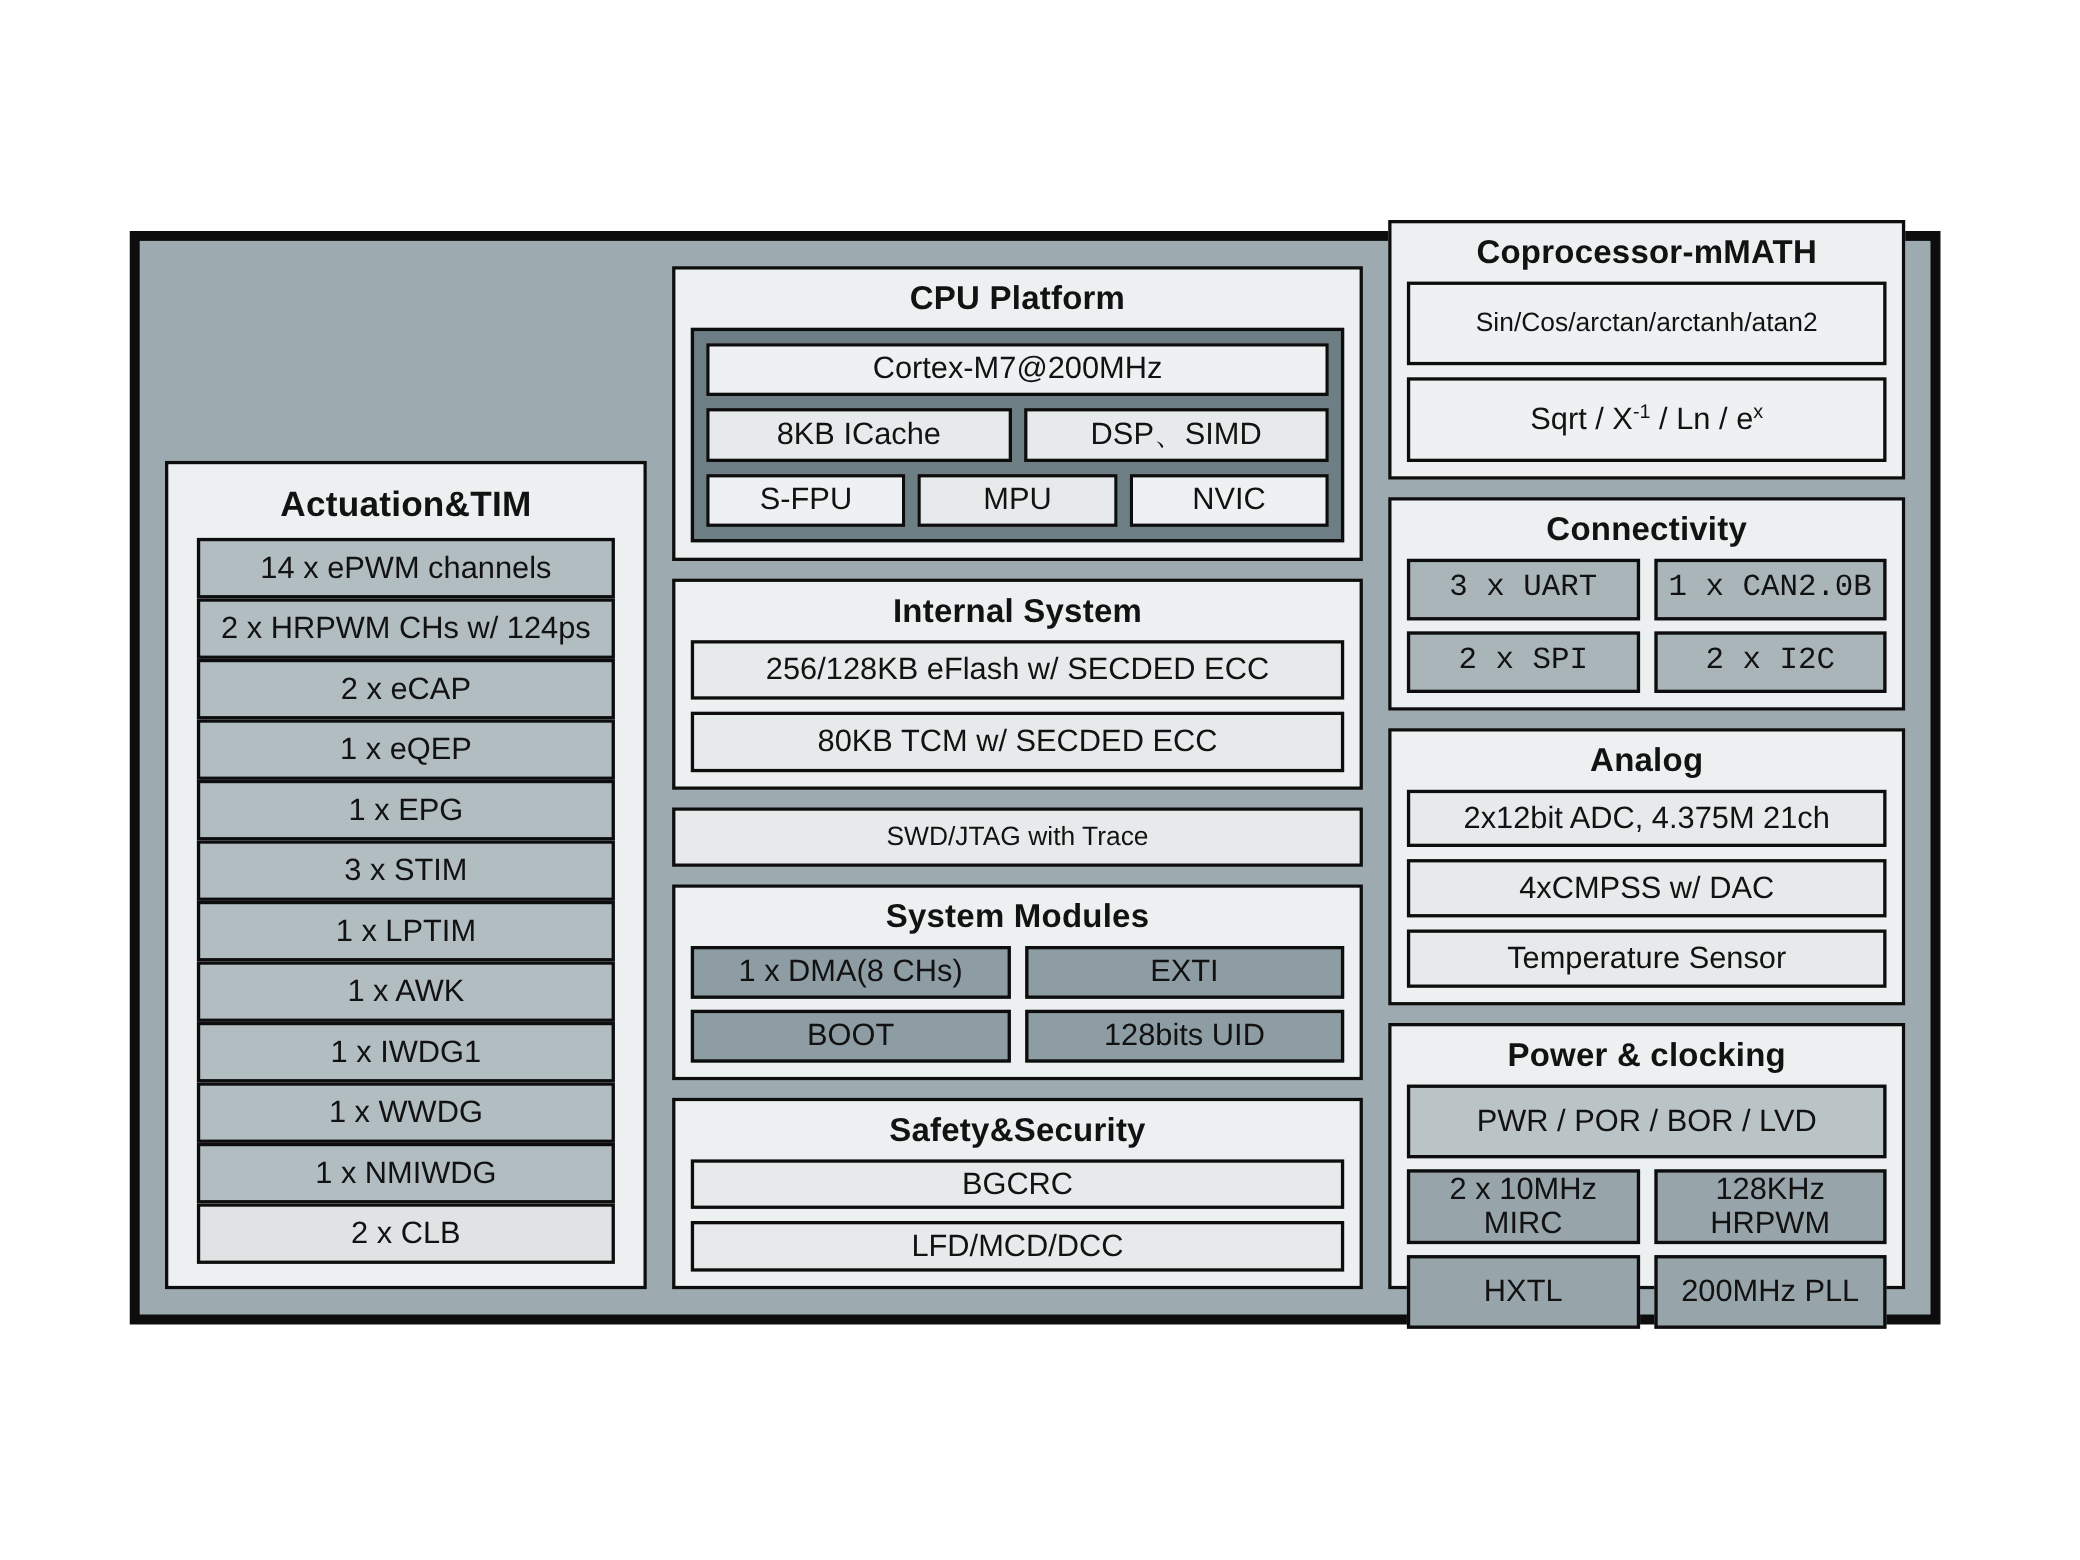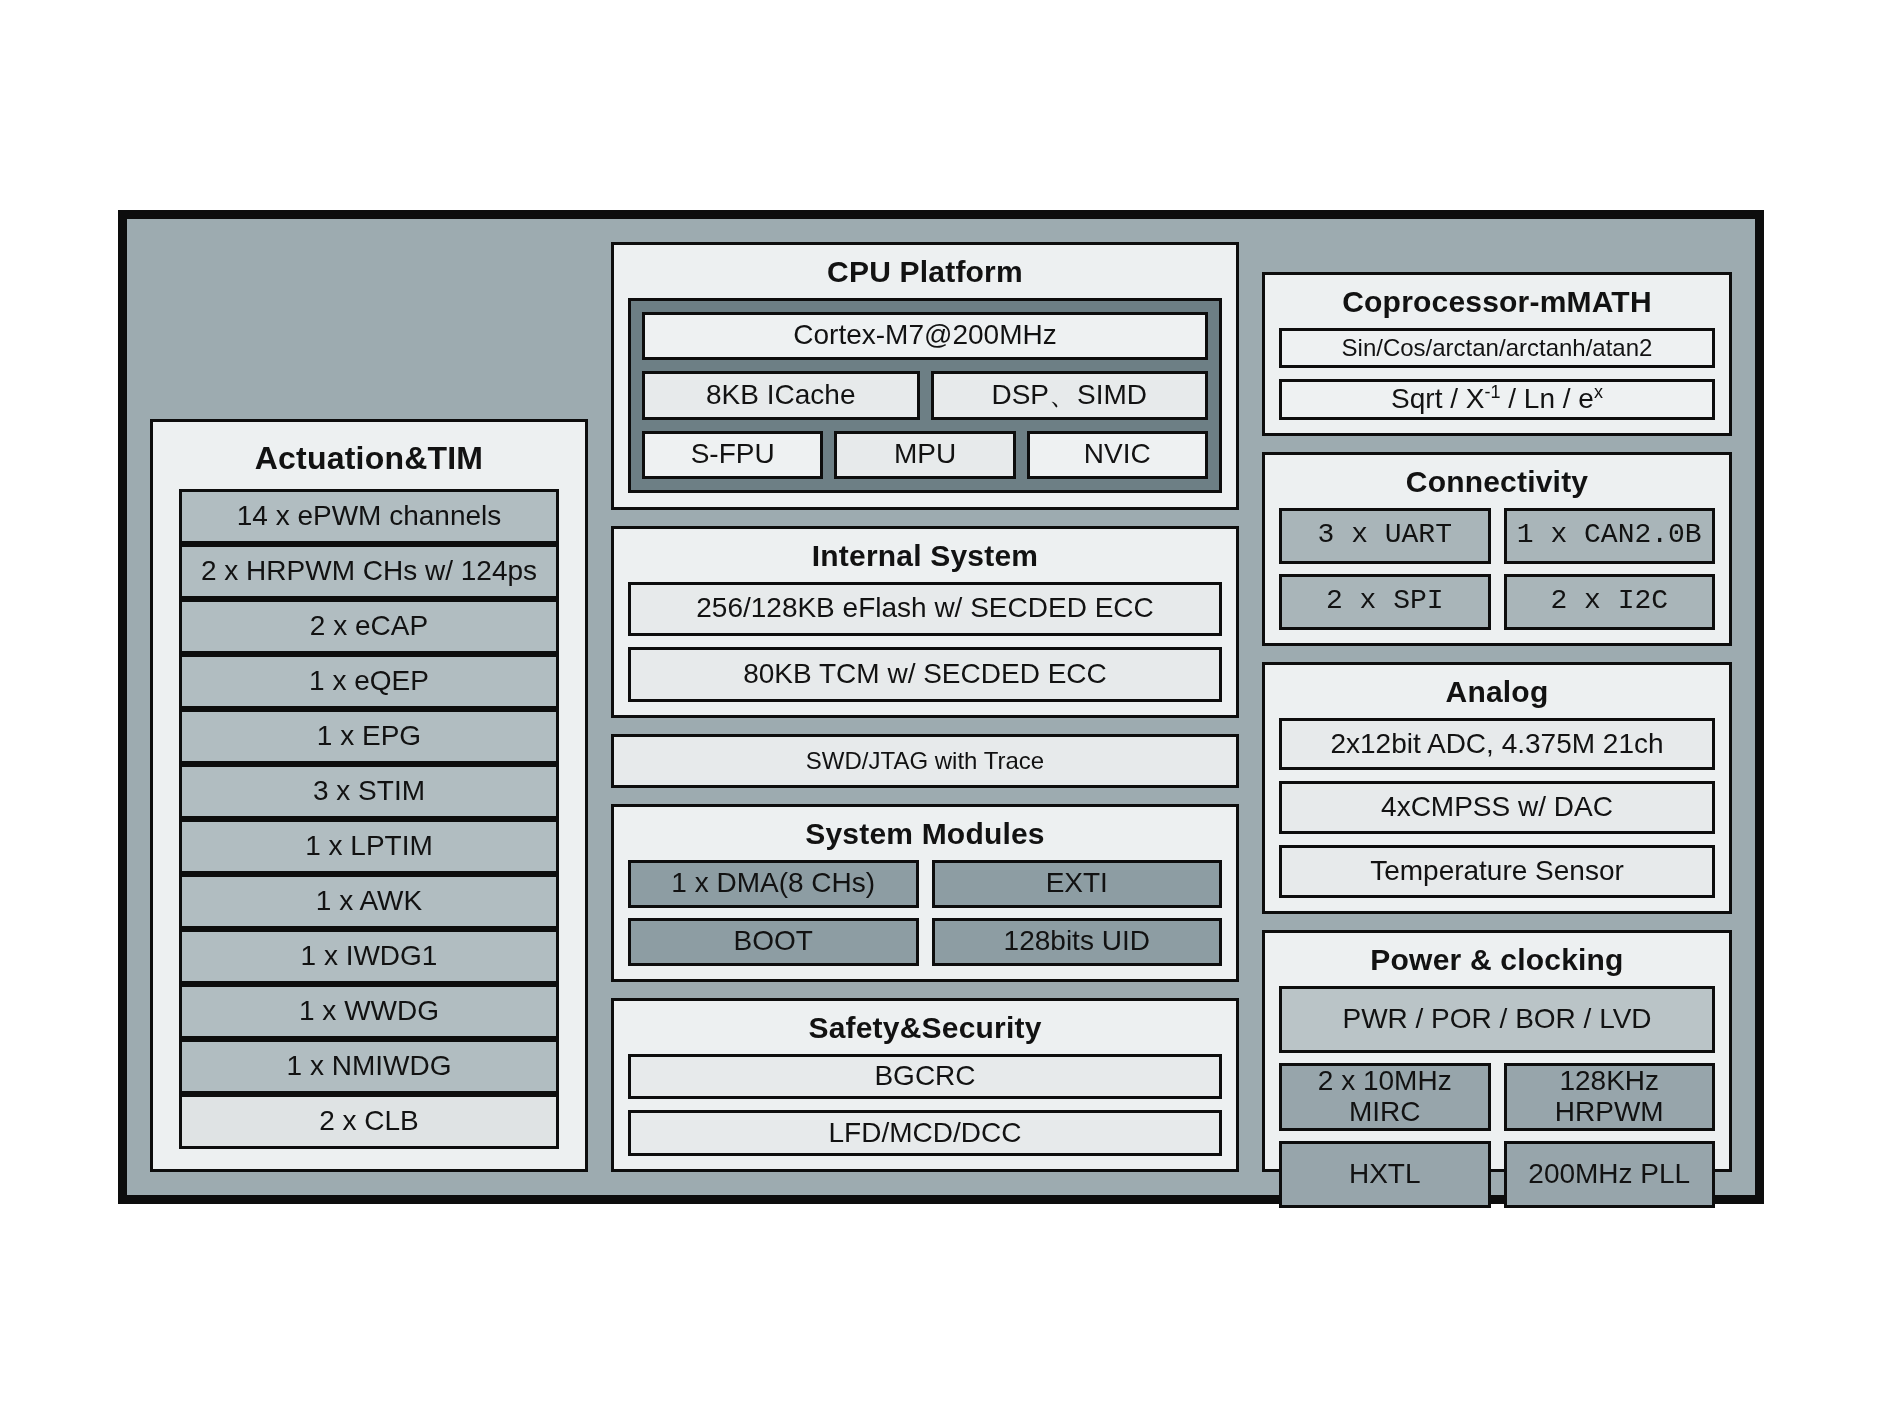--- a/index.html
+++ b/index.html
@@ -47,21 +47,21 @@
   .plight{background:var(--power-light);}
   .pdark{background:var(--power-dark);}
   .flex1{flex:1;}
   
   .sec-cpu{height:268px;}
   .sec-mem{height:192px;}
   .swd-box{height:54px;flex:0 0 auto;font-size:24px;}
   .sec-sys{height:178px;}
   .sec-safety{height:174px;}
   
-  .sec-math{height:164px;}
+  .sec-math{height:236px;}
   .sec-conn{height:194px;}
   .sec-analog{height:252px;}
   .sec-power{height:242px;}
   .sec-body{flex:1;display:flex;flex-direction:column;gap:11px;margin:0 14px 13px;}
   .grid2{flex:1;display:grid;grid-template-columns:1fr 1fr;gap:10px 13px;margin:0 14px 13px;}
   .power-grid{flex:1;display:grid;grid-template-columns:1fr 1fr;grid-template-rows:1fr 1fr 1fr;gap:10px 13px;margin:0 14px 13px;}
   .span2{grid-column:1/3;}
   .cpu-core{
     flex:1;margin:0 14px 14px;background:var(--cpu-inner);border:3px solid var(--border);
     padding:11px;display:flex;flex-direction:column;gap:11px;box-sizing:border-box;

